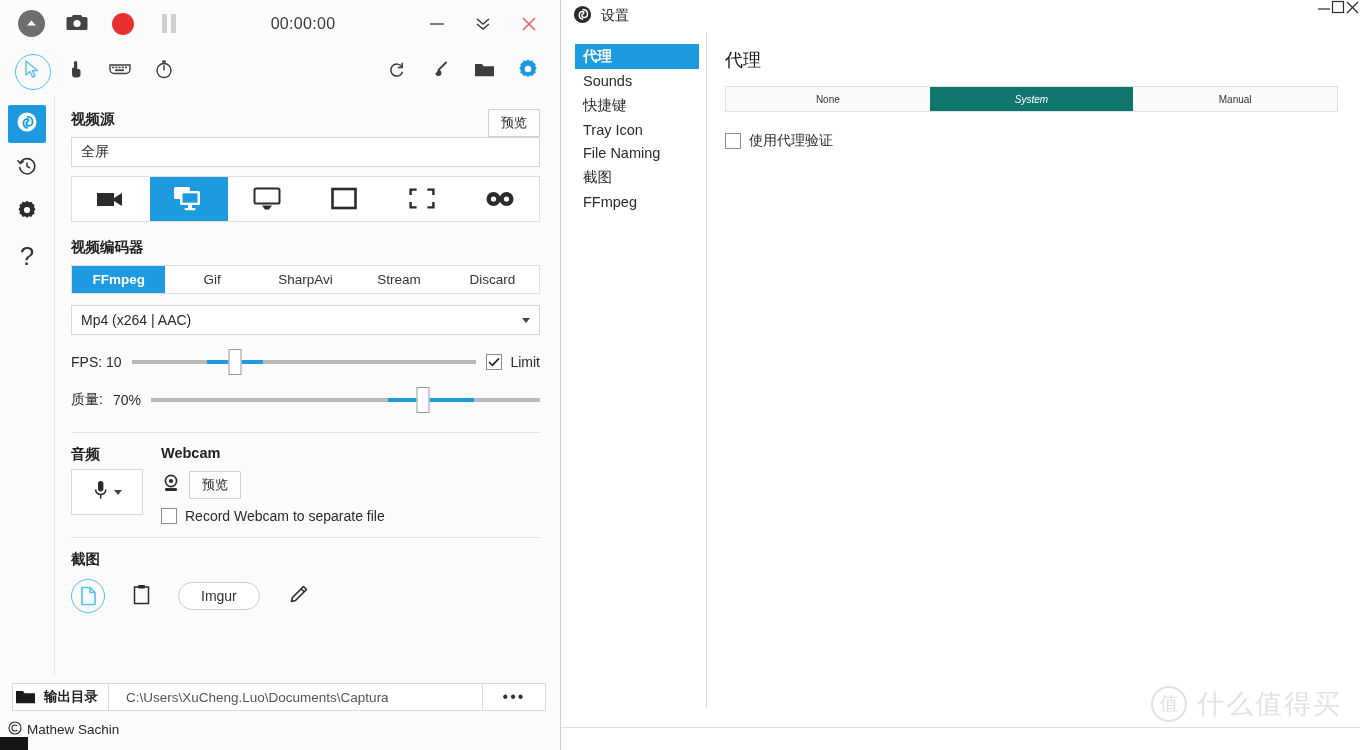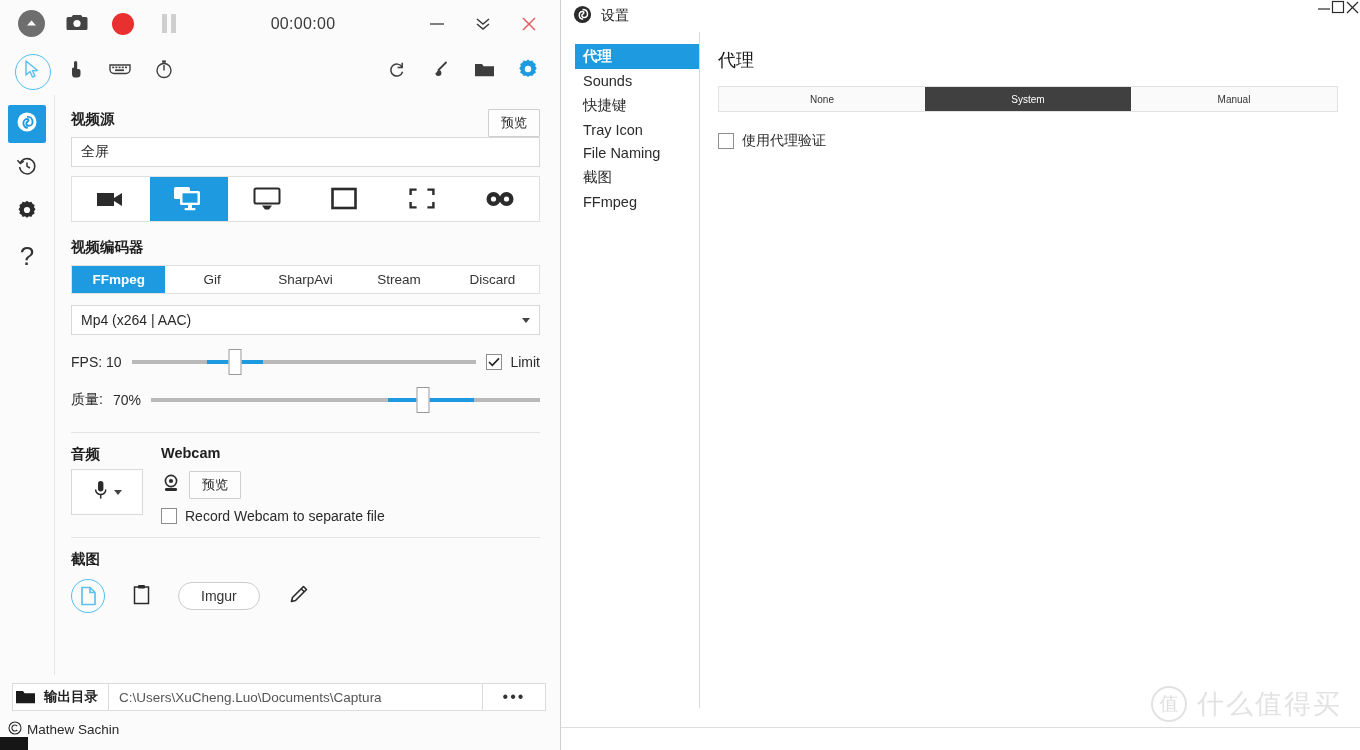--- a/index.html
+++ b/index.html
@@ -138,51 +138,51 @@
   }
 
   .cap-footer { position: absolute; left: 0; right: 0; bottom: 0; height: 75px; background: #fbfbfb; }
   .out-row {
     display: flex; align-items: center; height: 28px; margin: 8px 14px 0 12px;
     border: 1px solid #dcdcdc; background: #fff;
   }
   .out-ico { padding: 0 8px 0 2px; display: flex; align-items: center; border: none; }
   .out-lab { font-size: 13.5px; font-weight: 700; color: #1f1f1f; padding-right: 10px; }
   .out-path { flex: 1; border-left: 1px solid #dcdcdc; border-right: 1px solid #dcdcdc; height: 100%;
-    display: flex; align-items: center; padding: 0 10px; font-size: 13.5px; color: #555; }
+    display: flex; align-items: center; padding: 0 17px; font-size: 13.5px; color: #555; }
   .out-more { width: 62px; display: flex; align-items: center; justify-content: center; font-size: 16px; color: #333; letter-spacing: 2px; }
   .copyright { font-size: 13.5px; color: #2a2a2a; margin: 10px 0 0 8px; display: flex; align-items: center; gap: 5px; }
 
   .left-dark { position: absolute; left: 0; bottom: 0; width: 28px; height: 13px; background: #161616; }
   .v-divider { position: absolute; left: 57px; top: 95px; width: 1px; height: 575px; background: #e6e6e6; }
 
   
   .settings {
     position: relative; width: 800px; height: 750px; background: #fff;
     border-left: 1px solid #cfcfcf;
   }
   .set-title {
     height: 32px; display: flex; align-items: center; padding-left: 12px; gap: 9px;
   }
   .set-title .t { font-size: 14px; color: #1f1f1f; }
   .set-wc { position: absolute; right: 0; top: 0; height: 32px; display: flex; }
 
-  .set-body { position: absolute; left: 0; top: 32px; right: 0; bottom: 42px; display: flex; }
+  .set-body { position: absolute; left: 0; top: 32px; right: 0; bottom: 42px; display: flex; gap: 7px; }
   .set-nav { width: 138px; padding: 12px 0 0 14px; }
   .nav-item {
     font-size: 14.5px; color: #2b2b2b; padding: 3px 8px; margin-bottom: 1px;
   }
   .nav-item.on { background: #1e9be0; color: #fff; font-weight: 700; }
   .set-main { flex: 1; border-left: 1px solid #d9d9d9; padding: 16px 22px 0 18px; }
   .set-h1 { font-size: 18px; color: #1a1a1a; margin-bottom: 14px; }
   .seg {
     display: flex; border: 1px solid #e2e2e2; background: #fafafa; height: 26px; margin-bottom: 20px;
   }
   .seg > div { flex: 1; display: flex; align-items: center; justify-content: center; font-size: 10px; color: #333; }
-  .seg > div.on { background: #404040; color: #fff; }
+  .seg > div.on { background: #0f766e; color: #fff; font-style: italic; }
 
   .wm {
     position: absolute; right: 18px; bottom: 28px; display: flex; align-items: center; gap: 10px;
     opacity: .28; pointer-events: none;
   }
   .wm-badge { width: 36px; height: 36px; border-radius: 50%; border: 2px solid #9a9a9a; display: flex; align-items: center; justify-content: center; font-size: 19px; color: #8d8d8d; }
   .wm-text { font-size: 27px; color: #9a9a9a; letter-spacing: 2px; }
   .set-bottom-line { position: absolute; left: 0; right: 0; bottom: 22px; height: 1px; background: #dddddd; }
 </style>
 </head>

